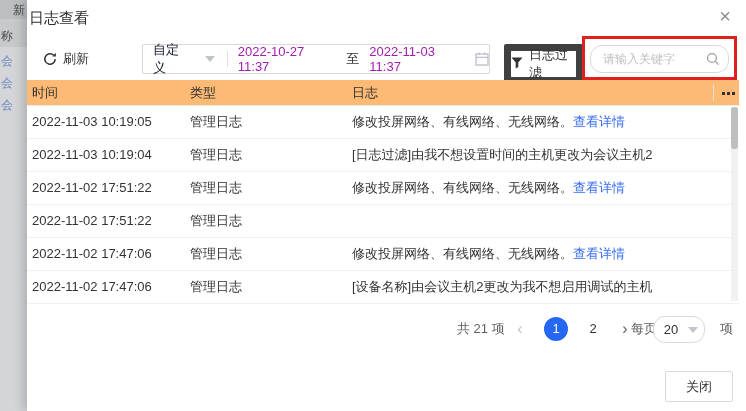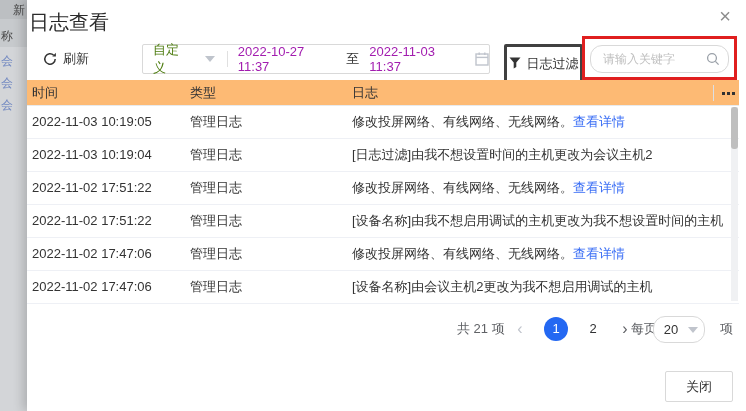--- a/index.html
+++ b/index.html
@@ -8,37 +8,37 @@
   
   .backdrop{position:absolute;left:0;top:0;width:27px;height:411px;background:#d3d5d8;overflow:hidden;}
   .bd-band1{position:absolute;left:0;top:0;width:27px;height:19px;background:#bcbfc2;}
   .bd-band2{position:absolute;left:0;top:19px;width:27px;height:28px;background:#c7cacd;}
   .bd-txt{position:absolute;white-space:nowrap;font-size:12px;}
   .bd-dark{color:#4a4a4a;}
   .bd-link{color:#7188c1;}
   
   .modal{position:absolute;left:27px;top:0;width:719px;height:411px;background:#fff;
          box-shadow:-4px 0 10px rgba(0,0,0,.18);}
-  .modal-title{position:absolute;left:2px;top:9px;font-size:20px;color:#2b2b2b;}
+  .modal-title{position:absolute;left:2px;top:9px;font-size:15px;color:#2b2b2b;}
   .close-x{position:absolute;left:686px;top:4px;width:24px;height:24px;line-height:24px;
            text-align:center;font-size:20px;color:#8c8c8c;cursor:pointer;}
   
   .refresh-btn{position:absolute;left:16px;top:44px;height:30px;display:flex;align-items:center;
                gap:6px;color:#333;cursor:pointer;}
   .refresh-btn svg{display:block;}
   .range-box{position:absolute;left:115px;top:44px;width:348px;height:30px;border:1px solid #d9d9d9;
              border-radius:2px;box-sizing:border-box;display:flex;align-items:center;background:#fff;}
-  .range-preset{margin-left:10px;color:#4d7c0f;}
+  .range-preset{margin-left:10px;color:#0f172a;}
   .caret{width:0;height:0;border-left:5px solid transparent;border-right:5px solid transparent;
          border-top:6px solid #bfc4cc;margin-left:14px;}
   .range-divider{width:1px;height:16px;background:#e0e0e0;margin:0 10px 0 12px;}
   .range-date{color:#a21caf;}
   .range-to{margin:0 10px;color:#333;}
   .cal-icon{margin-left:8px;display:flex;}
-  .filter-btn{position:absolute;left:477px;top:44px;width:79px;height:40px;border:3px solid #404040;
+  .filter-btn{position:absolute;left:477px;top:44px;width:79px;height:40px;border:7px solid #404040;
               border-radius:2px;box-sizing:border-box;display:flex;align-items:center;justify-content:center;
               gap:6px;background:#fff;cursor:pointer;color:#333;}
   .search-box{position:absolute;left:563px;top:45px;width:139px;height:28px;border:1px solid #d9d9d9;
               border-radius:12px;box-sizing:border-box;background:#fff;display:flex;align-items:center;}
   .search-box input{border:none;outline:none;background:transparent;flex:1;min-width:0;
                     font:12px "Liberation Sans","DejaVu Sans",sans-serif;color:#333;padding:0 0 0 12px;}
   .search-box input::placeholder{color:#bfbfbf;}
   .search-glass{margin-right:8px;display:flex;}
   .red-annot{position:absolute;left:555px;top:36px;width:155px;height:44px;border:3px solid #e01f1f;
              box-sizing:border-box;pointer-events:none;z-index:50;}
@@ -176,21 +176,20 @@
           <div class="td td-log">[日志过滤]由我不想设置时间的主机更改为会议主机2</div>
         </div>
         <div class="trow">
           <div class="td td-time">2022-11-02 17:51:22</div>
           <div class="td td-type">管理日志</div>
           <div class="td td-log">修改投屏网络、有线网络、无线网络。<a class="detail-link">查看详情</a></div>
         </div>
         <div class="trow">
           <div class="td td-time">2022-11-02 17:51:22</div>
           <div class="td td-type">管理日志</div>
-          <div class="td td-log">[设备名称]由我不想启用调试的主机更改为我不想设置时间的主机</div>
         </div>
         <div class="trow">
           <div class="td td-time">2022-11-02 17:47:06</div>
           <div class="td td-type">管理日志</div>
           <div class="td td-log">修改投屏网络、有线网络、无线网络。<a class="detail-link">查看详情</a></div>
         </div>
         <div class="trow">
           <div class="td td-time">2022-11-02 17:47:06</div>
           <div class="td td-type">管理日志</div>
           <div class="td td-log">[设备名称]由会议主机2更改为我不想启用调试的主机</div>

